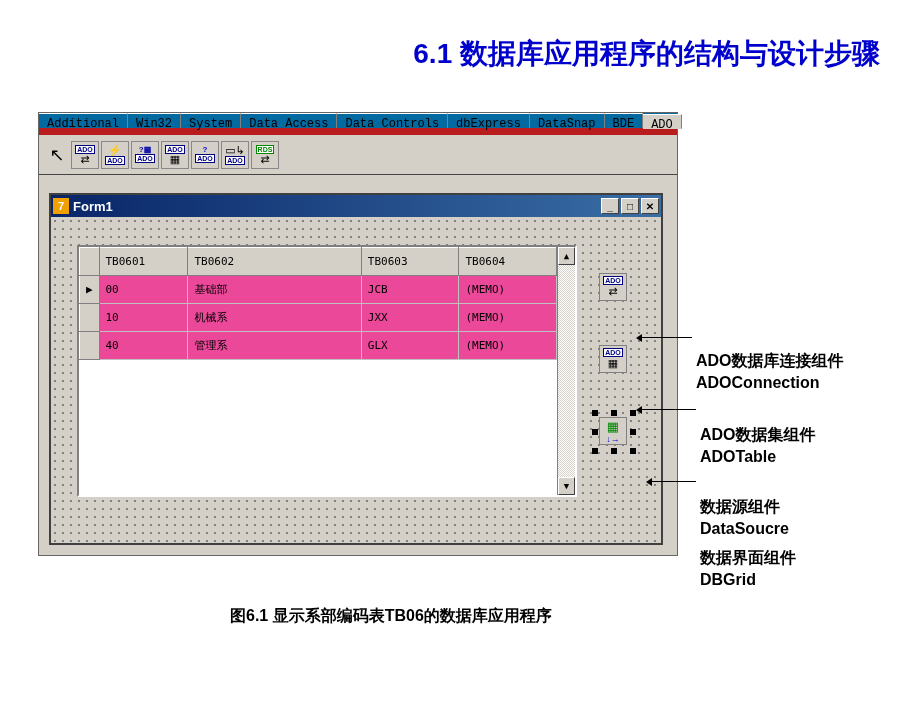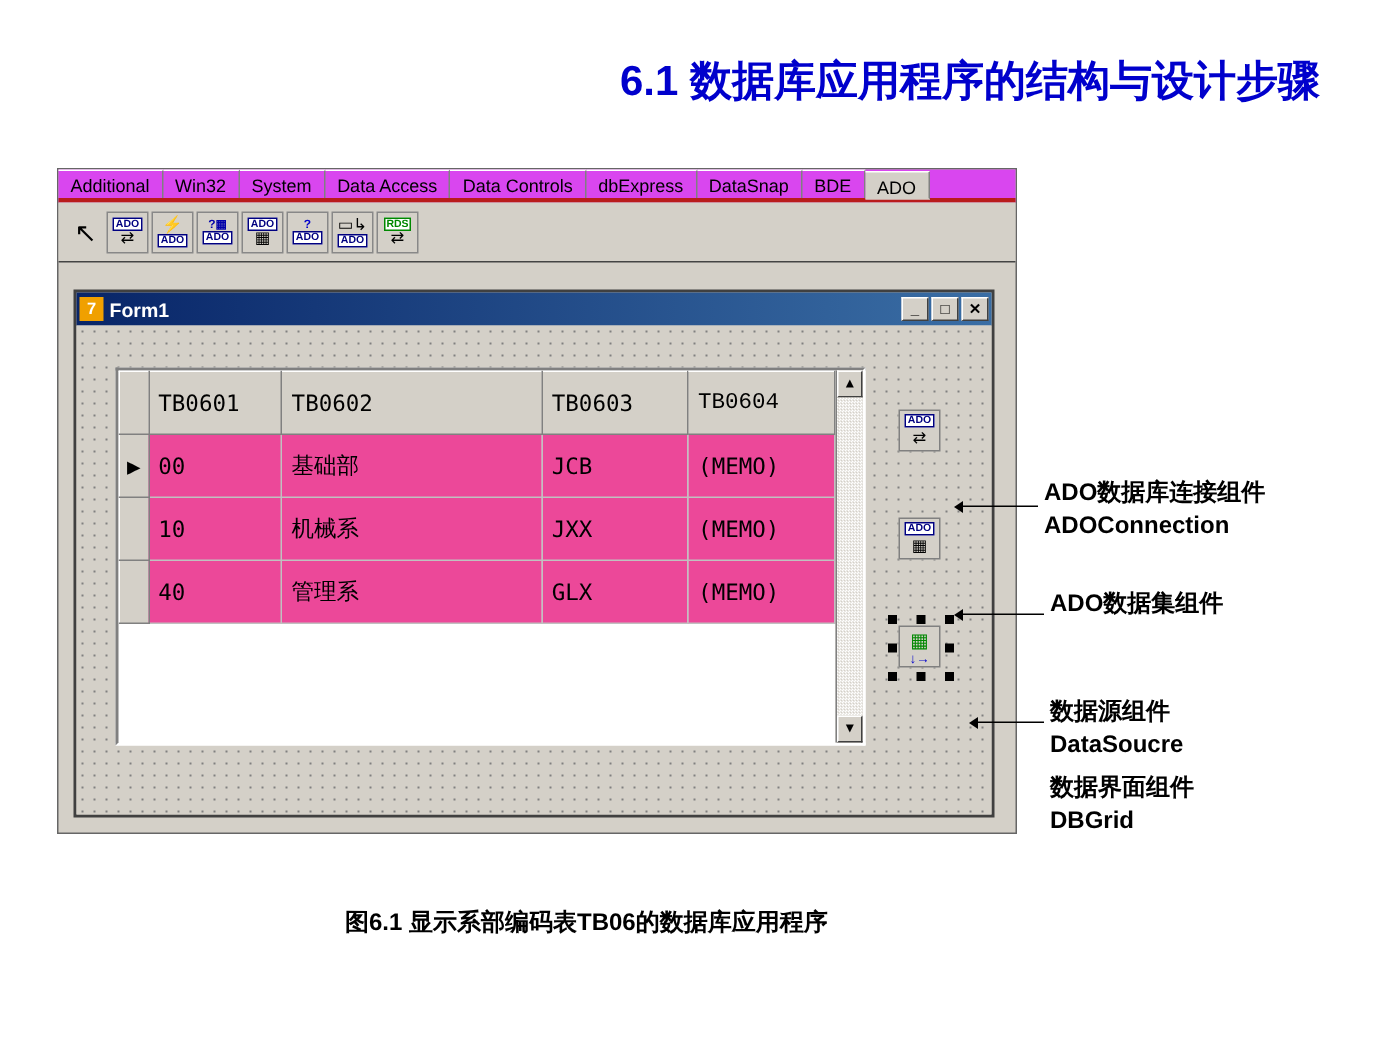--- a/index.html
+++ b/index.html
@@ -20,25 +20,25 @@
     .ide-frame {
       position: absolute;
       left: 38px;
       top: 112px;
       width: 640px;
       border: 1px solid #666;
       background: #d4d0c8;
     }
     .palette-tabs {
       display: flex;
-      background: #d946ef;
-      border-bottom: 3px solid #b91c1c;
+      background: #0369a1;
+      border-bottom: 7px solid #b91c1c;
       height: 22px;
       font-size: 12px;
-      font-family: Liberation Sans, sans-serif;
+      font-family: Liberation Mono, monospace;
     }
     .palette-tab {
       padding: 3px 8px 0 8px;
       border-right: 1px solid #808080;
       border-top: 1px solid #fff;
       white-space: nowrap;
       cursor: pointer;
     }
     .palette-tab.active {
       background: #d4d0c8;
@@ -140,37 +140,37 @@
       background: #fff;
       border: 2px solid;
       border-color: #808080 #fff #fff #808080;
       display: flex;
       font-family: SimSun, "MS Sans Serif", monospace;
     }
     .dbgrid-inner { flex: 1; overflow: hidden; }
     .dbgrid table { border-collapse: collapse; width: 100%; }
     .dbgrid th, .dbgrid td {
       border: 1px solid #c0c0c0;
-      font-size: 15px;
+      font-size: 11px;
       text-align: left;
-      height: 42px;
+      height: 28px;
       font-weight: normal;
     }
     .dbgrid th {
       background: #d4d0c8;
       border: 1px solid;
       border-color: #fff #808080 #808080 #fff;
       padding: 2px 6px;
     }
     .dbgrid td { padding: 2px 6px; background: #ec4899; }
     .dbgrid .indicator-col { width: 18px; min-width:18px; background: #d4d0c8; border: 1px solid; border-color: #fff #808080 #808080 #fff; padding:0; text-align:center;}
     .dbgrid .col1 { width: 82px; }
     .dbgrid .col2 { width: 160px; }
     .dbgrid .col3 { width: 90px; }
-    .dbgrid .col4 { width: 90px; font-family: Liberation Mono, monospace; }
+    .dbgrid .col4 { width: 90px; }
     .dbgrid-scrollbar {
       width: 18px;
       background: #d4d0c8;
       display: flex; flex-direction: column;
       border-left: 1px solid #808080;
     }
     .sb-btn {
       height: 18px;
       background: #d4d0c8;
       border: 1px solid;
@@ -192,20 +192,21 @@
     .sel-h { position:absolute; width:6px; height:6px; background:#000; }
     .comp-adoconn { left: 548px; top: 56px; }
     .comp-adotable { left: 548px; top: 128px; }
     .comp-datasource { left: 548px; top: 200px; }
     .annotation {
       position: absolute;
       font-size: 16px;
       font-weight: bold;
       font-family: SimSun, "Microsoft YaHei", sans-serif;
       line-height: 1.4;
+      margin-top: 32px;
     }
     .annot-line {
       position: absolute;
       height: 1px;
       background: #000;
     }
     .annot-line::before {
       content: "";
       position: absolute;
       left: -6px; top: -3px;
@@ -354,20 +355,21 @@
 
 <div class="annot-line" style="left:638px; top:337px; width:54px;"></div>
 <div class="annotation" style="left:696px; top:318px;">
   <div>ADO数据库连接组件</div>
   <div>ADOConnection</div>
 </div>
 
 <div class="annot-line" style="left:638px; top:409px; width:58px;"></div>
 <div class="annotation" style="left:700px; top:392px;">
   <div>ADO数据集组件</div>
+  <div>ADOTable</div>
 </div>
 
 <div class="annot-line" style="left:648px; top:481px; width:48px;"></div>
 <div class="annotation" style="left:700px; top:464px;">
   <div>数据源组件</div>
   <div>DataSoucre</div>
 </div>
 
 <div class="annotation" style="left:700px; top:515px;">
   <div>数据界面组件</div>

